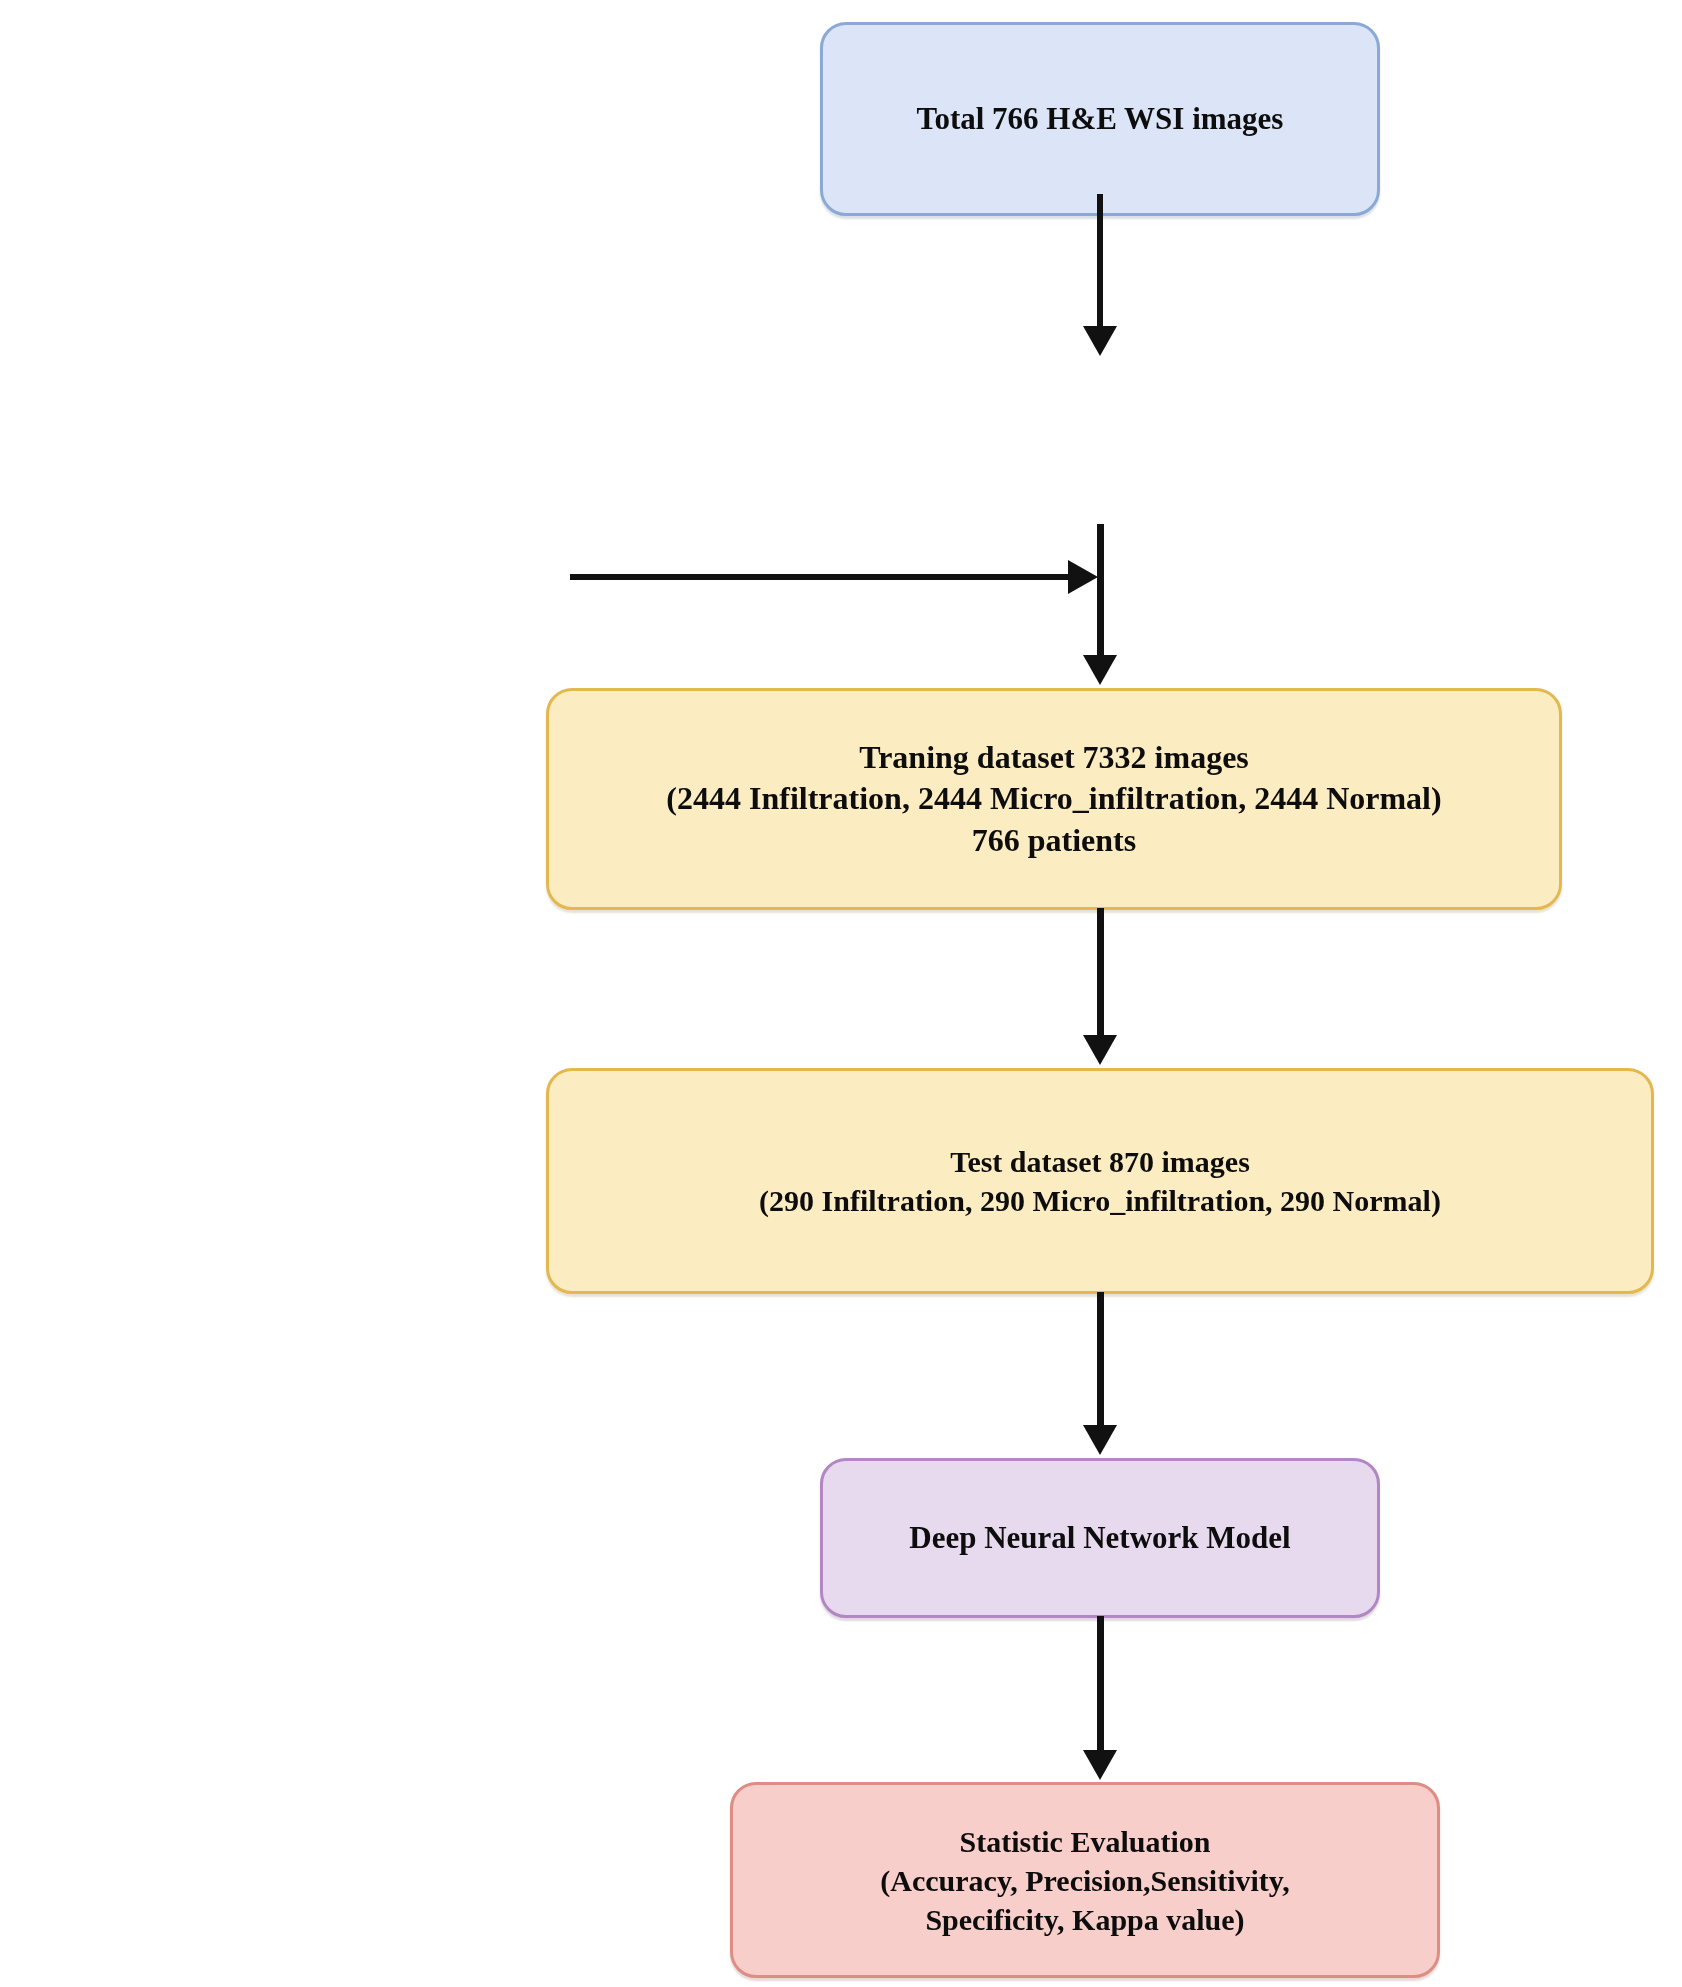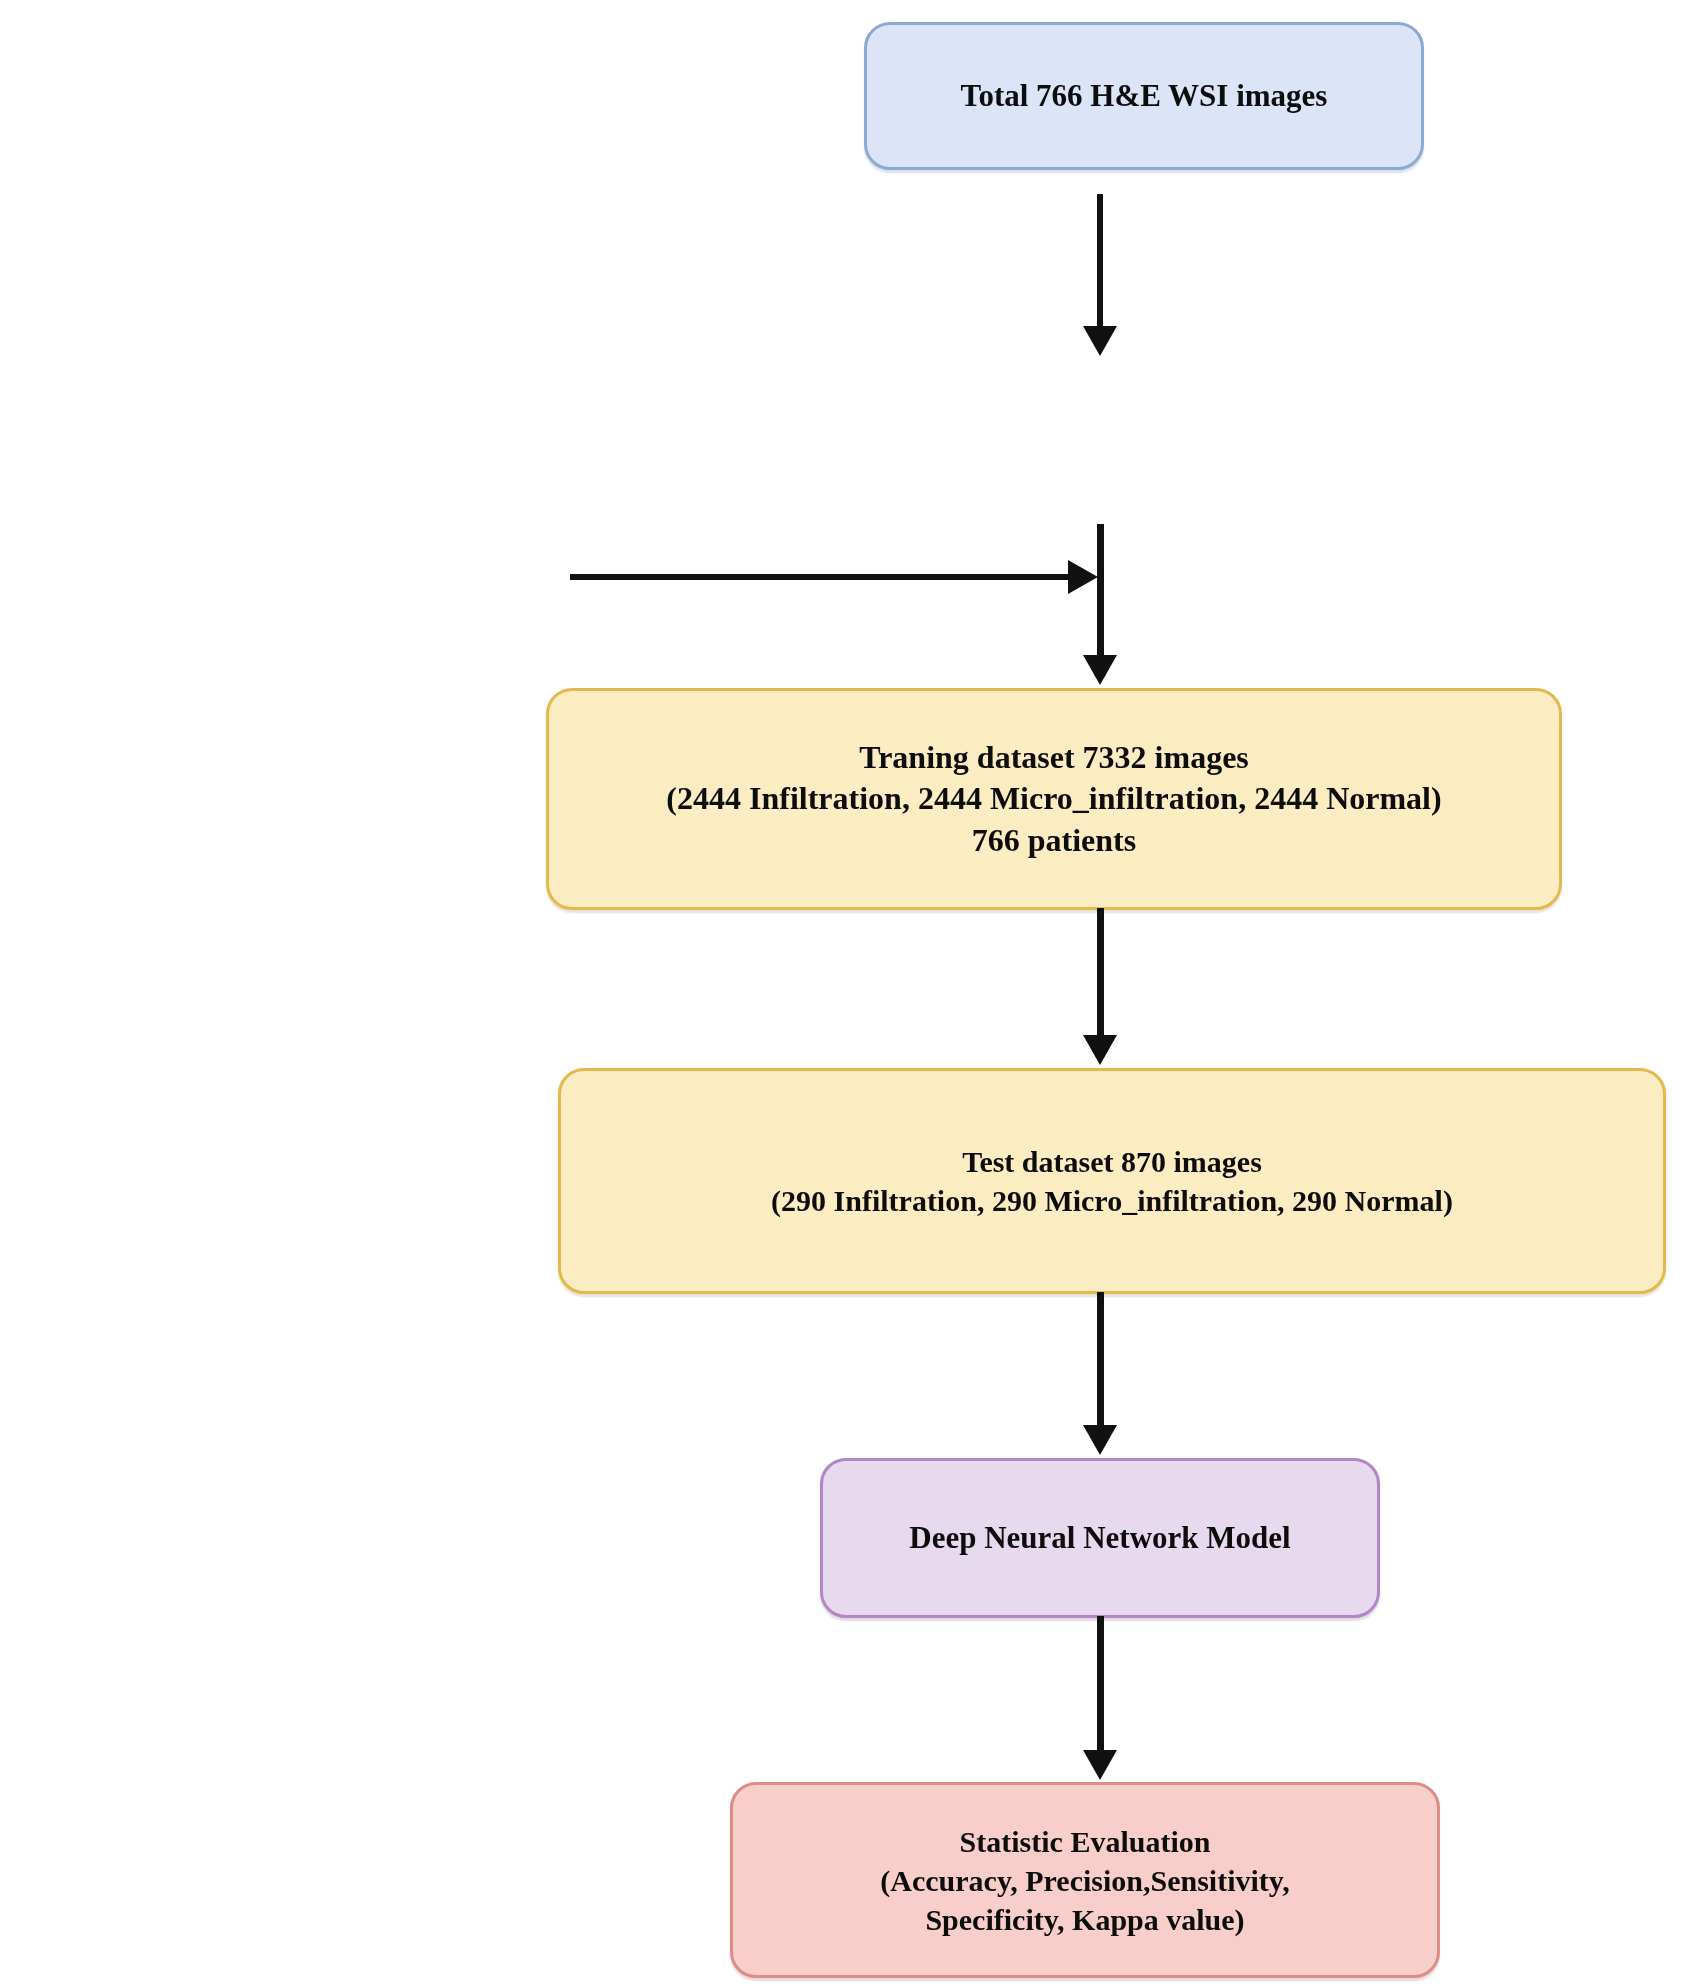--- a/index.html
+++ b/index.html
@@ -86,21 +86,21 @@
     border-top: 17px solid transparent;
     border-bottom: 17px solid transparent;
     border-left: 30px solid #111111;
   }
 </style>
 </head>
 <body>
 
 <div id="canvas">
 
-  <div class="node node-blue" style="left:864px; top:22px; width:560px; height:148px; font-size:31px;">
+  <div class="node node-blue" style="left:820px; top:22px; width:560px; height:194px; font-size:31px;">
     <span>Total 766 H&amp;E WSI images</span>
   </div>
 
   <div class="vline" style="left:1097px; top:194px; height:140px;"></div>
   <div class="arrow-down" style="left:1083px; top:326px;"></div>
 
 
 
   <div class="hline" style="left:570px; top:574px; width:505px;"></div>
   <div class="arrow-right" style="left:1068px; top:560px;"></div>
@@ -110,21 +110,21 @@
 
   <div class="node node-yellow" style="left:546px; top:688px; width:1016px; height:222px; font-size:32px;">
     <span>Traning dataset 7332 images
 (2444 Infiltration,  2444  Micro_infiltration, 2444 Normal)
 766 patients</span>
   </div>
 
   <div class="vline" style="left:1097px; top:908px; width:7px; height:132px;"></div>
   <div class="arrow-down" style="left:1083px; top:1035px;"></div>
 
-  <div class="node node-yellow" style="left:546px; top:1068px; width:1108px; height:226px; font-size:30px;margin-left:12px;">
+  <div class="node node-yellow" style="left:546px; top:1068px; width:1108px; height:226px; font-size:30px;">
     <span>Test dataset  870 images
 (290 Infiltration,  290  Micro_infiltration, 290 Normal)</span>
   </div>
 
   <div class="vline" style="left:1097px; top:1292px; width:7px; height:140px;"></div>
   <div class="arrow-down" style="left:1083px; top:1425px;"></div>
 
   <div class="node node-purple" style="left:820px; top:1458px; width:560px; height:160px; font-size:31px;">
     <span>Deep Neural Network Model</span>
   </div>

